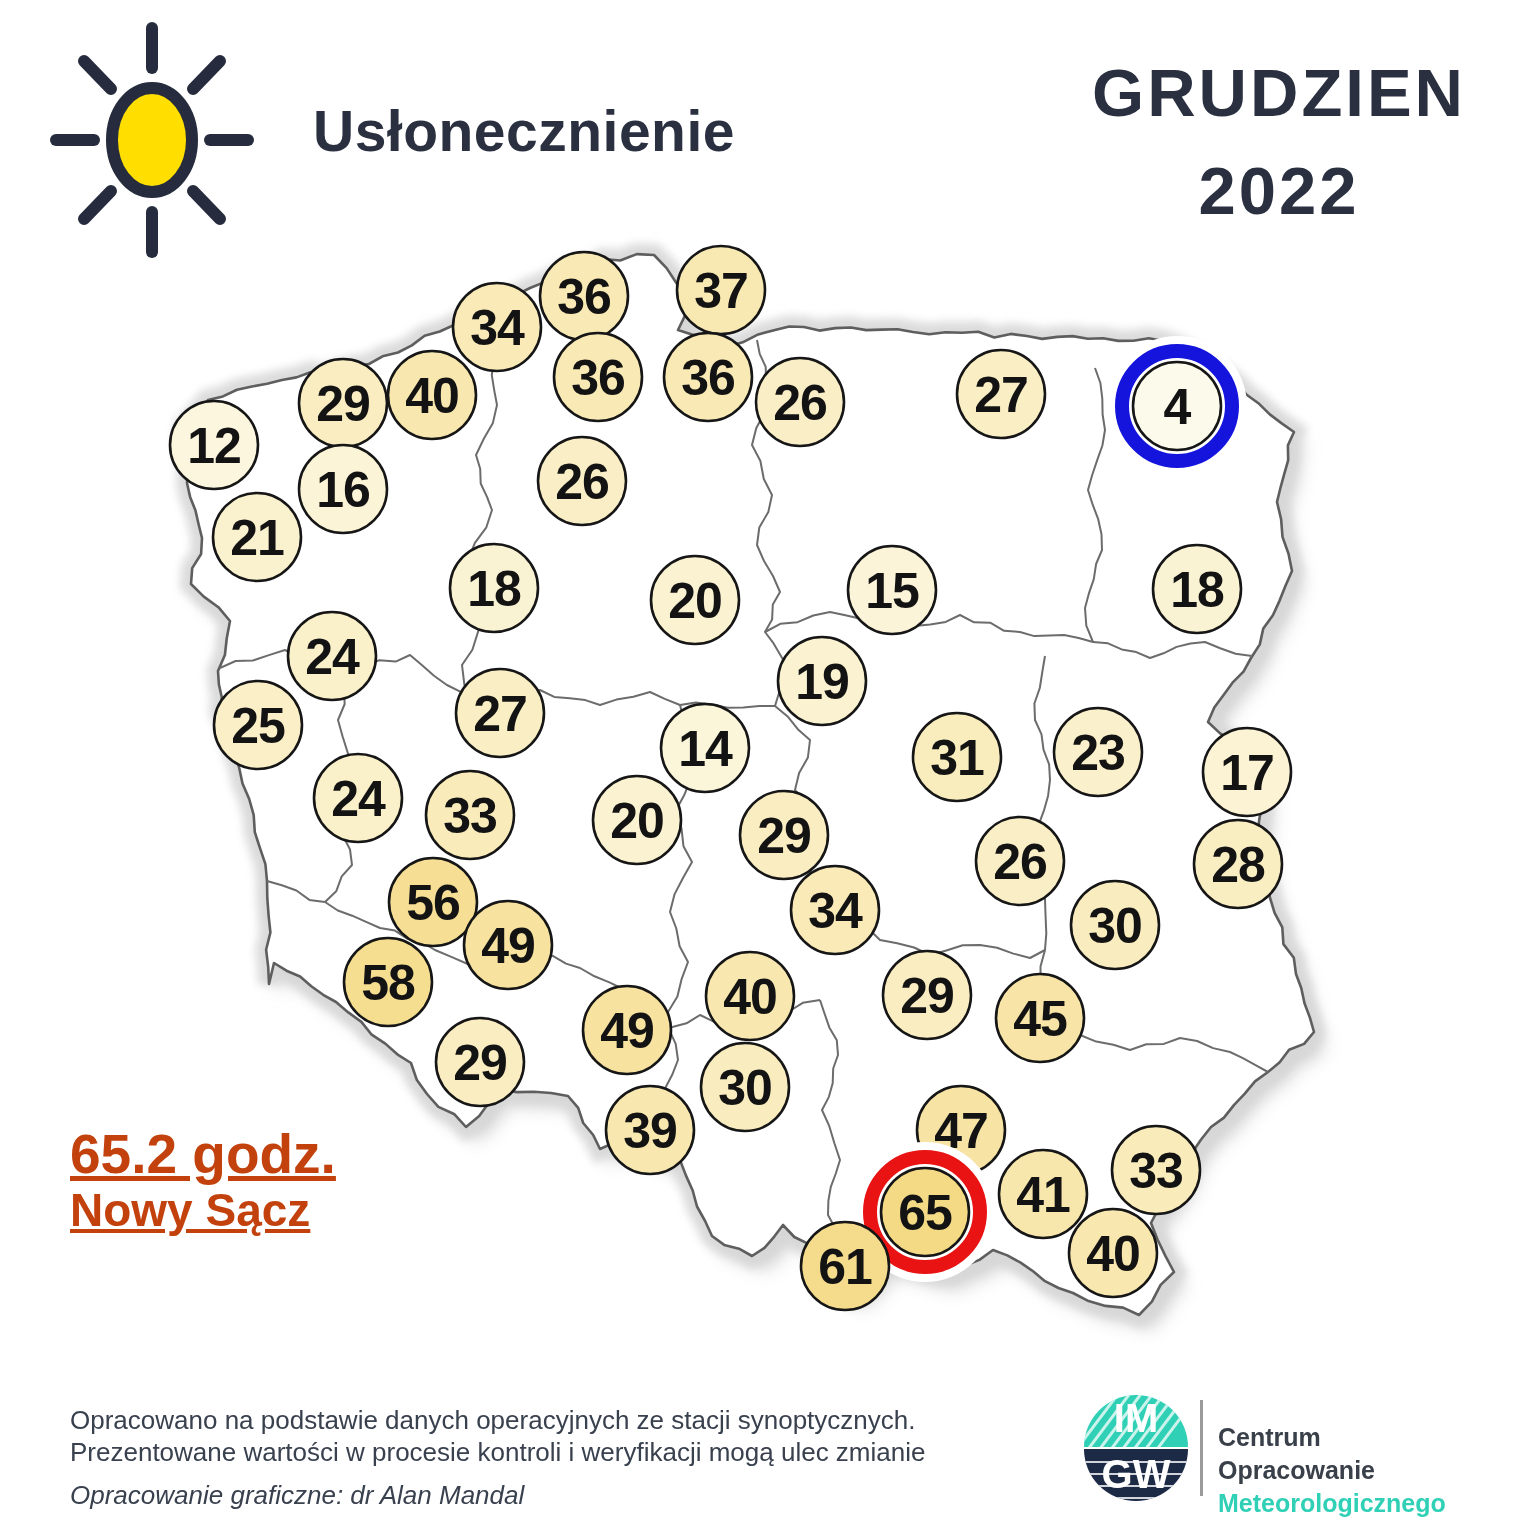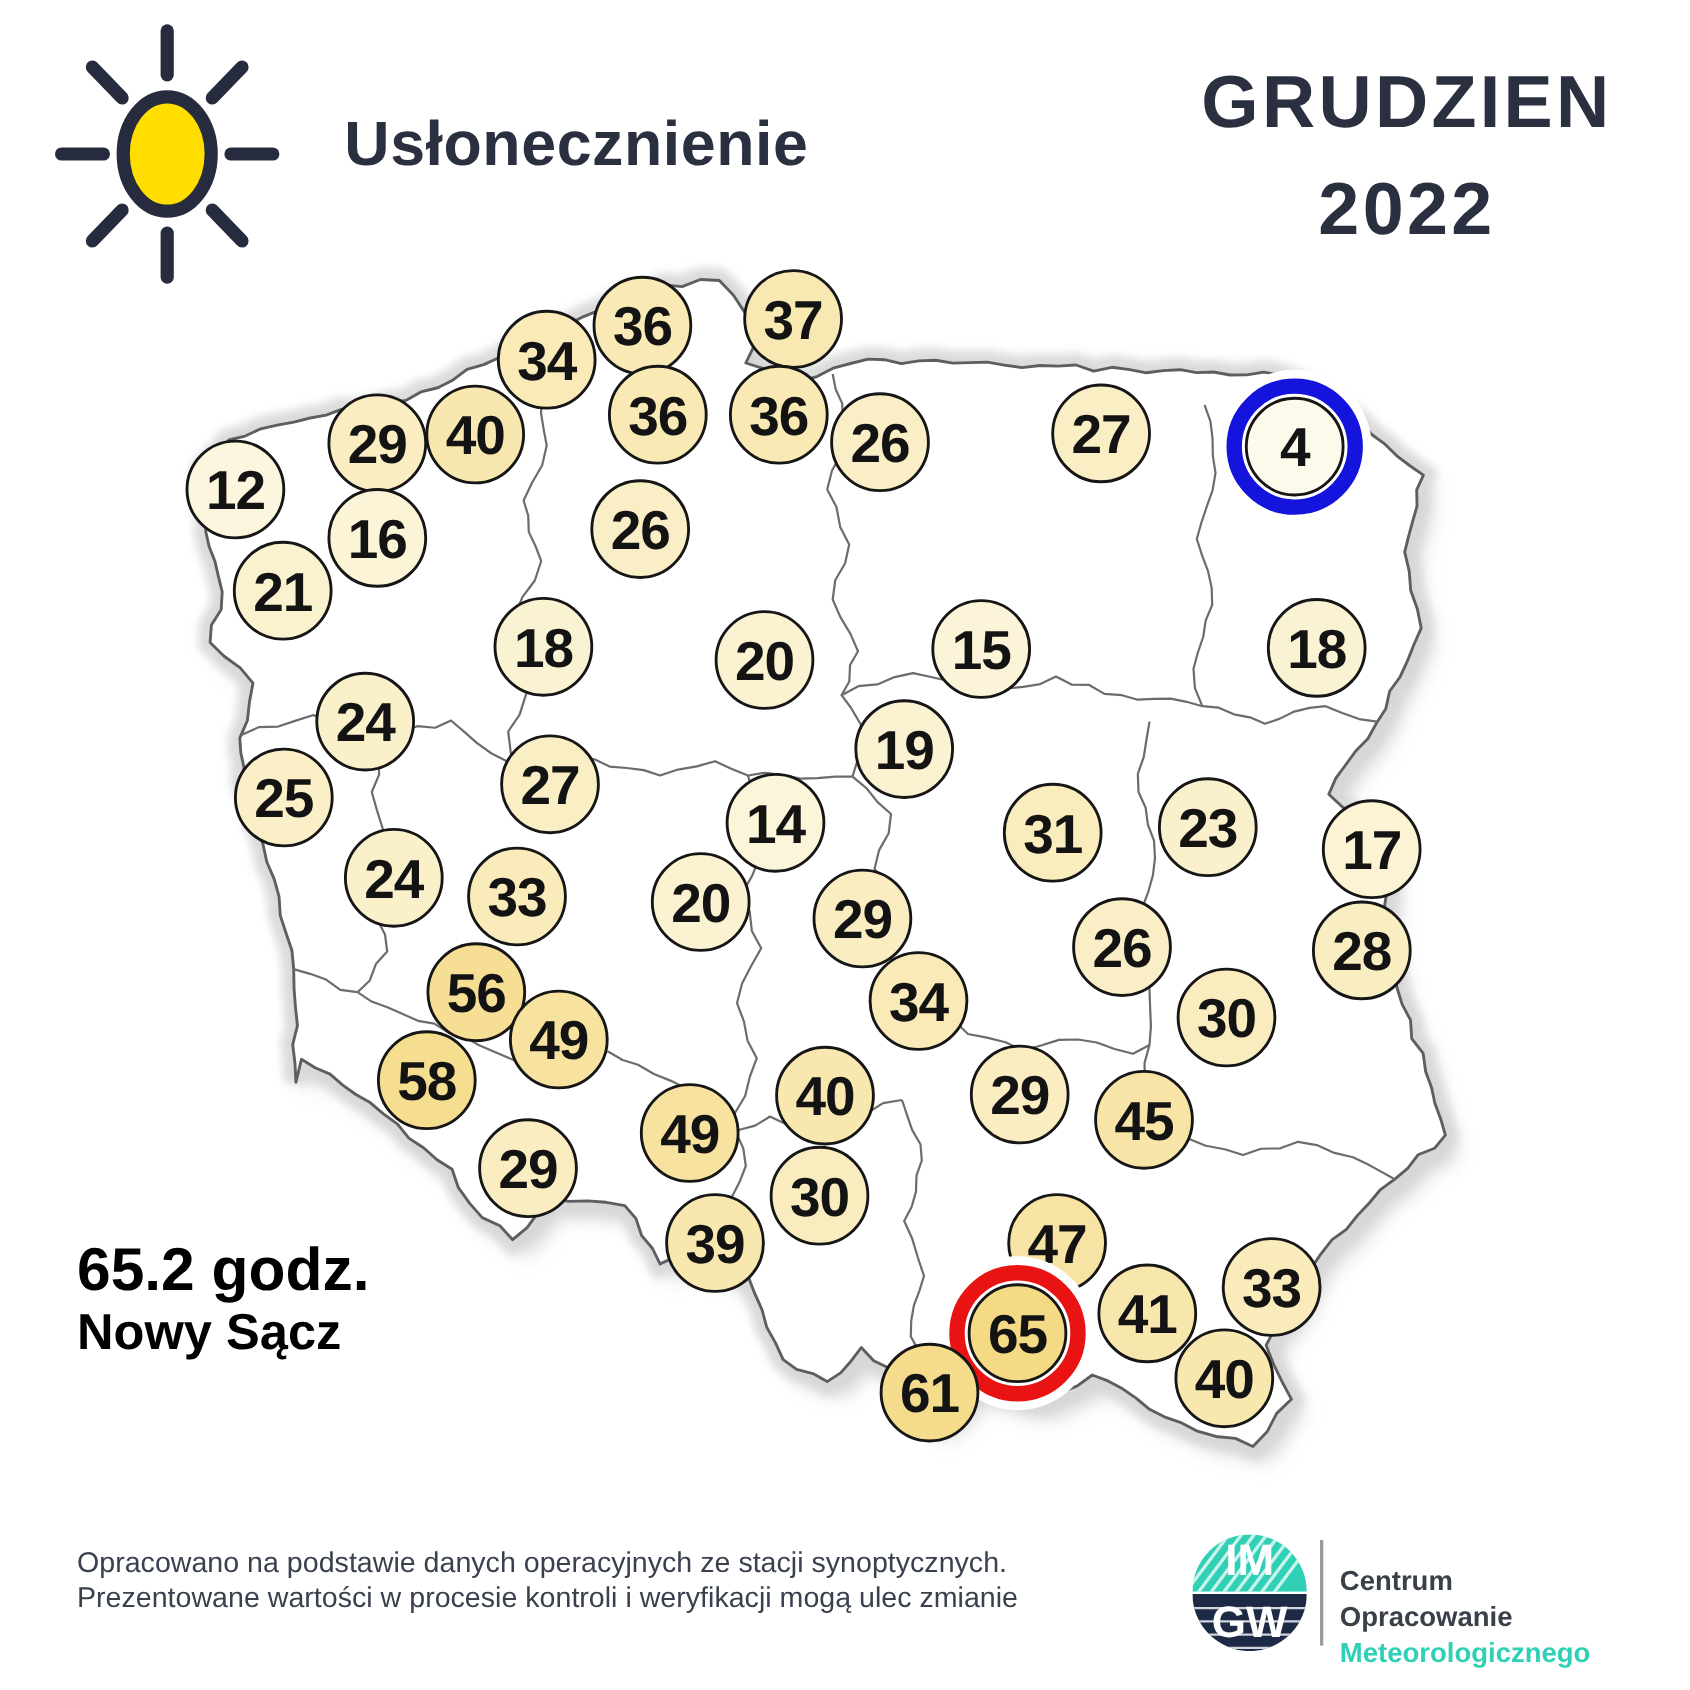--- a/index.html
+++ b/index.html
@@ -4,21 +4,21 @@
 <style>
   html,body{margin:0;padding:0;background:#ffffff;}
   body{width:1536px;height:1536px;position:relative;overflow:hidden;
        font-family:"Liberation Sans",sans-serif;}
   .abs{position:absolute;}
   #page-title{left:313px;top:98px;font-size:57px;font-weight:bold;color:#2a3040;letter-spacing:.5px;}
   #month-block{right:70px;top:58px;text-align:center;color:#2a3040;font-weight:bold;}
   #month-label{font-size:67px;letter-spacing:3px;line-height:70px;}
   #year-label{font-size:67px;letter-spacing:3px;line-height:70px;margin-top:28px;}
   #map-svg{left:0;top:0;}
-  #legend-max{left:70px;top:1124px;color:#000000;font-weight:bold;}
+  #legend-max{left:70px;top:1124px;color:#c2410c;font-weight:bold;text-decoration:underline;}
   #legend-min{left:70px;top:1266px;color:#1414dc;font-weight:bold;}
   .legend-value{font-size:55px;line-height:60px;}
   .legend-station{font-size:46px;line-height:52px;}
   #footer{left:70px;top:1404px;color:#39404e;font-size:26px;line-height:32px;}
   #footer .credit{font-style:italic;margin-top:11px;}
   #logo-divider{left:1200px;top:1400px;width:3px;height:96px;background:#9b9b9b;}
   #logo-text{left:1218px;top:1401px;font-weight:bold;font-size:25px;line-height:33px;color:#3a4049;margin-top:20px;}
   #logo-text .teal{color:#2fd0b5;}
   svg text{font-family:"Liberation Sans",sans-serif;}
 </style>
@@ -291,20 +291,21 @@
 <div id="legend-max" class="abs">
   <div class="legend-value">65.2 godz.</div>
   <div class="legend-station">Nowy Sącz</div>
 </div>
 <div id="legend-min" class="abs">
 </div>
 
 <div id="footer" class="abs">
   <div>Opracowano na podstawie danych operacyjnych ze stacji synoptycznych.</div>
   <div>Prezentowane wartości w procesie kontroli i weryfikacji mogą ulec zmianie</div>
+  <div class="credit">Opracowanie graficzne: dr Alan Mandal</div>
 </div>
 
 <svg class="abs" style="left:1076px;top:1388px" width="120" height="120" viewBox="0 0 120 120">
   <clipPath id="logo-top-clip">
       <path d="M8,59 A52,52 0 0 1 112,59 Z"></path>
     </clipPath>
   <clipPath id="logo-bot-clip">
       <path d="M8,61 A52,52 0 0 0 112,61 Z"></path>
     </clipPath>
   <g clip-path="url(#logo-top-clip)">

